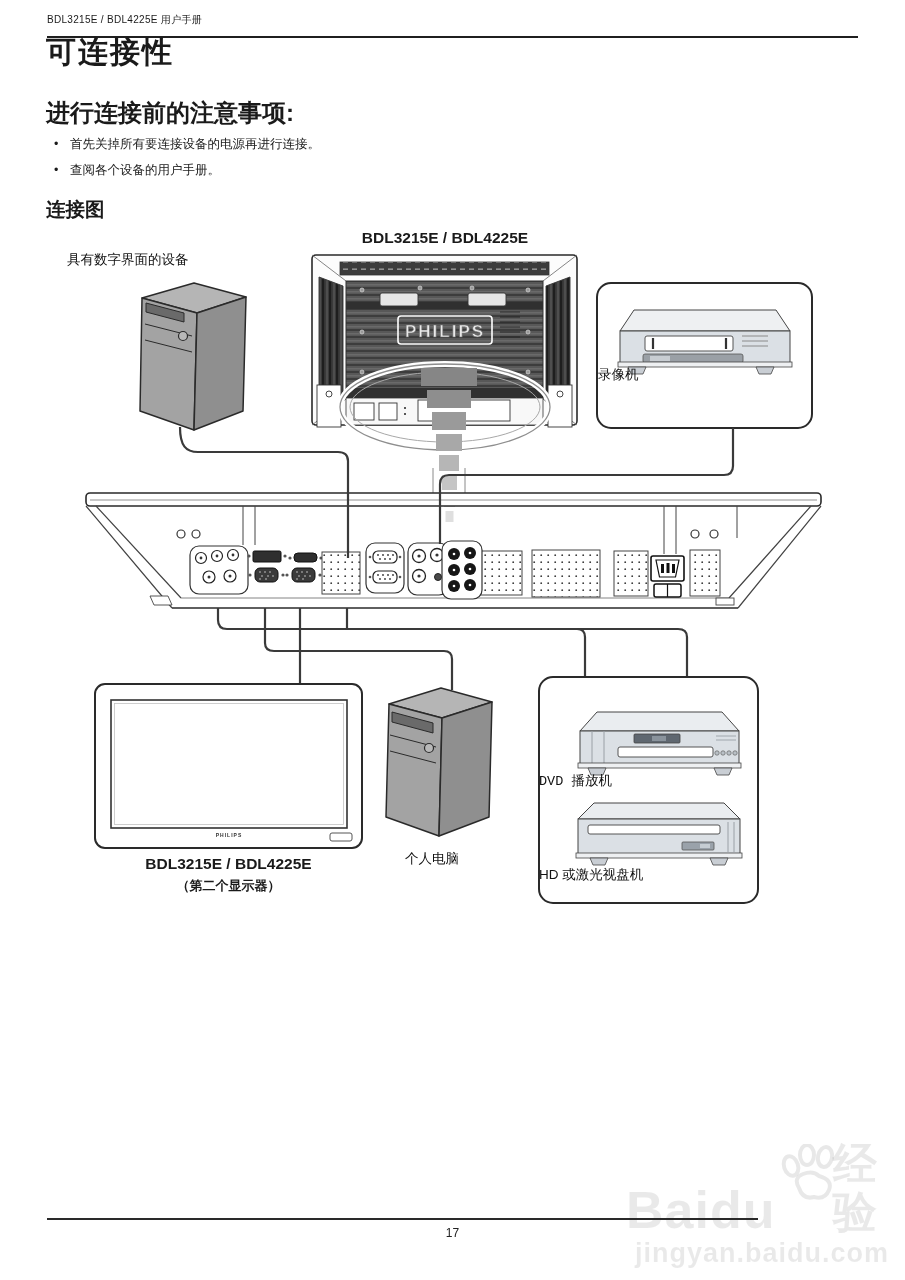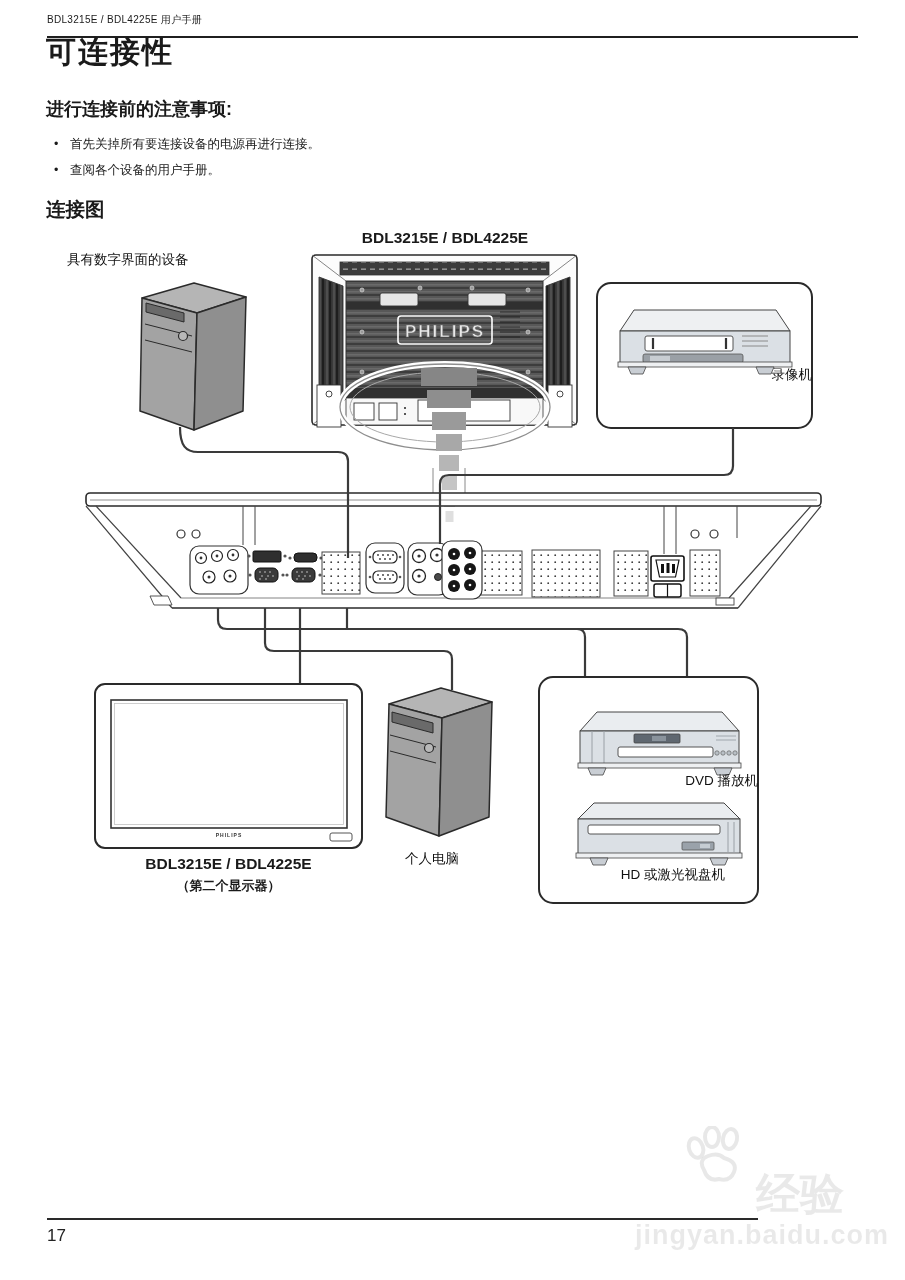--- a/index.html
+++ b/index.html
@@ -4,53 +4,54 @@
 <style>
   html,body{margin:0;padding:0;}
   body{
     width:905px;height:1280px;position:relative;background:#ffffff;
     font-family:"Liberation Sans",sans-serif;color:#1a1a1a;overflow:hidden;
   }
   .abs{position:absolute;}
   .hdr{left:47px;top:13px;font-size:10px;letter-spacing:.3px;}
   .rule{left:47px;top:36px;width:811px;height:2px;background:#1f1f1f;}
   .h1{left:46px;top:32px;font-size:30px;font-weight:700;letter-spacing:2px;}
-  .h2a{left:46px;top:97px;font-size:18px;font-weight:700;}
+  .h2a{left:46px;top:97px;font-size:24px;font-weight:700;}
   .bullets{left:54px;top:131px;font-size:12.5px;line-height:26px;}
   .bullets .row{display:flex;}
   .bullets .dot{width:16px;}
   .h2b{left:46px;top:196px;font-size:19.5px;font-weight:700;}
   .lbl{font-size:13.5px;color:#111;text-align:right;}
-  .lbl-c{text-align:right;}
+  .lbl-c{text-align:left;}
   .tv-label{left:310px;top:229px;width:270px;font-size:15.5px;font-weight:600;text-align:center;}
   .dig-label{left:67px;top:251px;}
   .vcr-label{left:598px;top:366px;width:214px;}
   .mon-label1{left:95px;top:855px;width:267px;font-size:15.5px;font-weight:600;text-align:center;}
   .mon-label2{left:95px;top:877px;width:267px;font-size:13px;text-align:center;font-weight:bold;}
   .mon-brand{left:111px;top:832px;width:236px;font-size:5px;font-weight:700;letter-spacing:1px;text-align:center;color:#333;}
   .pc-label{left:386px;top:850px;width:92px;text-align:center;}
-  .dvd-label{left:539px;top:772px;width:219px;}
+  .dvd-label{left:539px;top:772px;width:219px;font-family:Liberation Mono, monospace;}
   .hd-label{left:539px;top:866px;width:186px;}
   .footer-line{left:47px;top:1218px;width:711px;height:1.5px;background:#2a2a2a;}
-  .pagenum{left:47px;top:1226px;width:811px;text-align:left;font-size:17px;color:#222;}
+  .pagenum{left:47px;top:1226px;width:811px;text-align:center;font-size:12px;color:#222;}
   .art{left:0;top:0;width:905px;height:1280px;}
   
   .wm{left:626px;top:1140px;width:272px;color:rgba(0,0,0,0.085);pointer-events:none;}
   .wm .logo-row{display:flex;align-items:flex-end;justify-content:center;font-weight:700;}
   .wm .bai{font-size:52px;line-height:52px;letter-spacing:1px;}
   .wm .du-wrap{position:relative;width:72px;height:78px;}
   .wm .paw{position:absolute;left:2px;top:-14px;}
   .wm .cn{font-size:44px;line-height:48px;margin-left:4px;}
   .wm .url{text-align:center;font-size:27px;font-weight:700;letter-spacing:1px;margin-top:2px;}
 </style>
 </head>
 <body>
 
 <div class="abs wm">
   <div class="logo-row">
+    <span class="bai">Baidu</span>
     <span class="du-wrap">
       <svg class="paw" width="70" height="58" viewBox="0 0 70 58">
         <g fill="none" stroke="rgba(0,0,0,0.09)" stroke-width="4">
           <ellipse cx="14" cy="22" rx="7" ry="10" transform="rotate(-18 14 22)"></ellipse>
           <ellipse cx="30" cy="11" rx="7" ry="10"></ellipse>
           <ellipse cx="48" cy="13" rx="7" ry="10" transform="rotate(12 48 13)"></ellipse>
           <path d="M22,44 q-6,-10 4,-14 q10,-4 16,2 q14,4 10,14 q-4,10 -15,7 q-11,3 -15,-9 z"></path>
         </g>
       </svg>
     </span>

